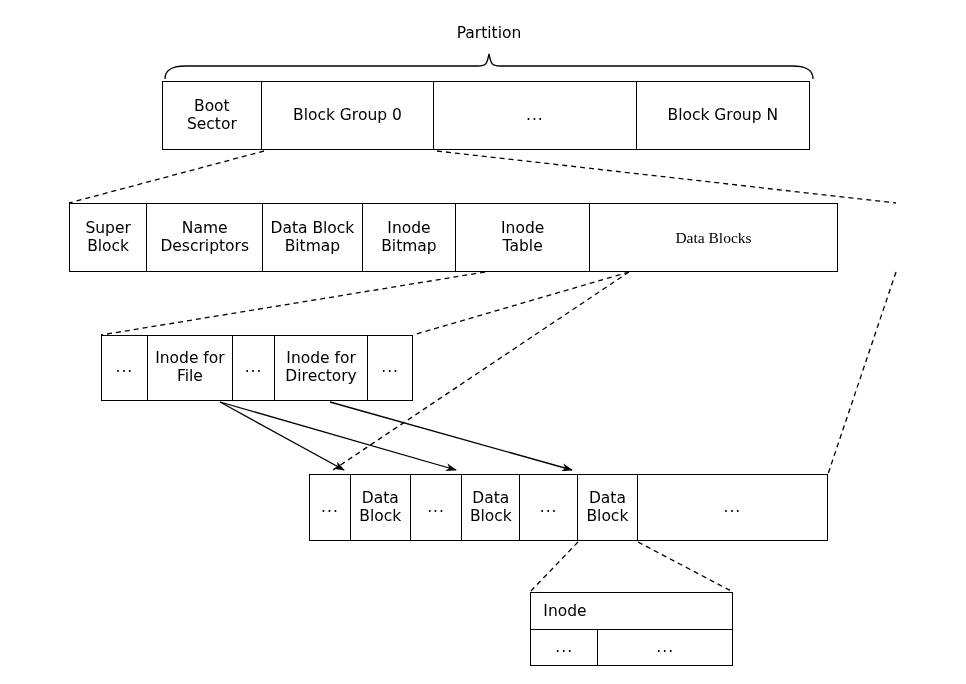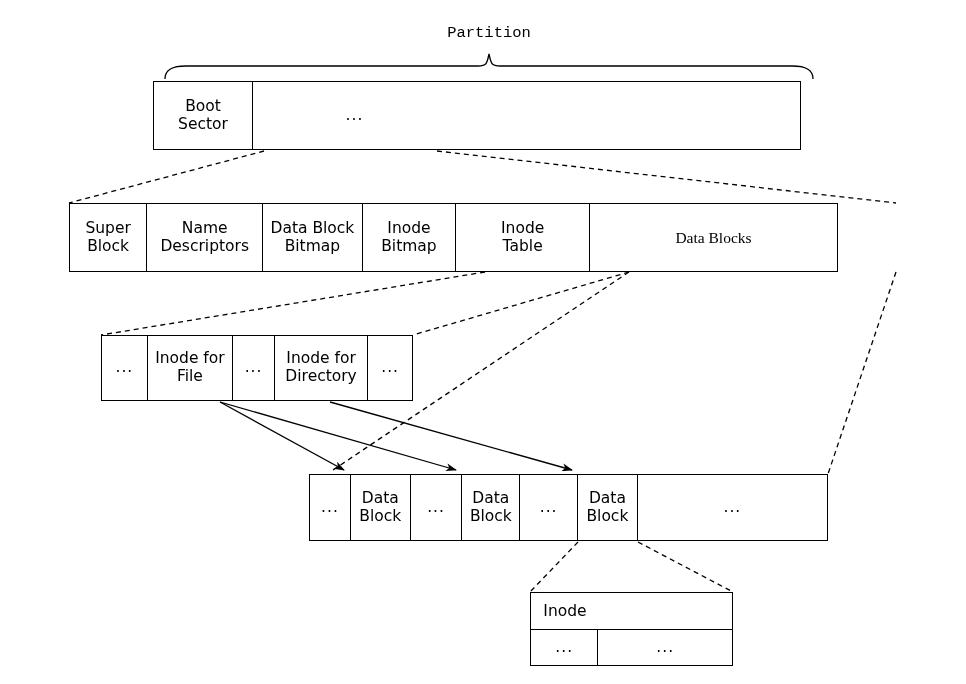--- a/index.html
+++ b/index.html
@@ -136,29 +136,35 @@
       <path d="M220,402 L456,470" marker-end="url(#arrowhead)"></path>
       <path d="M330,402 L572,470" marker-end="url(#arrowhead)"></path>
     </g>
 
     <g stroke="#000000" stroke-width="1.3" fill="none" stroke-dasharray="5,4">
       <path d="M578,542 L530,592"></path>
       <path d="M638,542 L733,592"></path>
     </g>
   </svg>
 
-  <div class="caption" style="left:429px; top:24px; width:120px;font-family:Liberation Mono, monospace;">Partition</div>
-
-  <div class="row" style="left:153px; top:81px; width:648px; height:69px;">
+  <div class="caption" style="left:429px; top:24px; width:120px;">Partition</div>
+
+  <div class="row" style="left:162px; top:81px; width:648px; height:69px;">
     <div class="cell" style="width:99px;">
       <span class="lbl">Boot
 Sector</span>
     </div>
+    <div class="cell" style="width:173px;">
+      <span class="lbl">Block Group 0</span>
+    </div>
     <div class="cell ellipsis" style="width:203px;">
       <span class="lbl">...</span>
+    </div>
+    <div class="cell" style="width:173px;">
+      <span class="lbl">Block Group N</span>
     </div>
   </div>
 
   <div class="row" style="left:69px; top:203px; width:769px; height:69px;">
     <div class="cell" style="width:83px;">
       <span class="lbl">Super
 Block</span>
     </div>
     <div class="cell" style="width:125px;">
       <span class="lbl">Name

